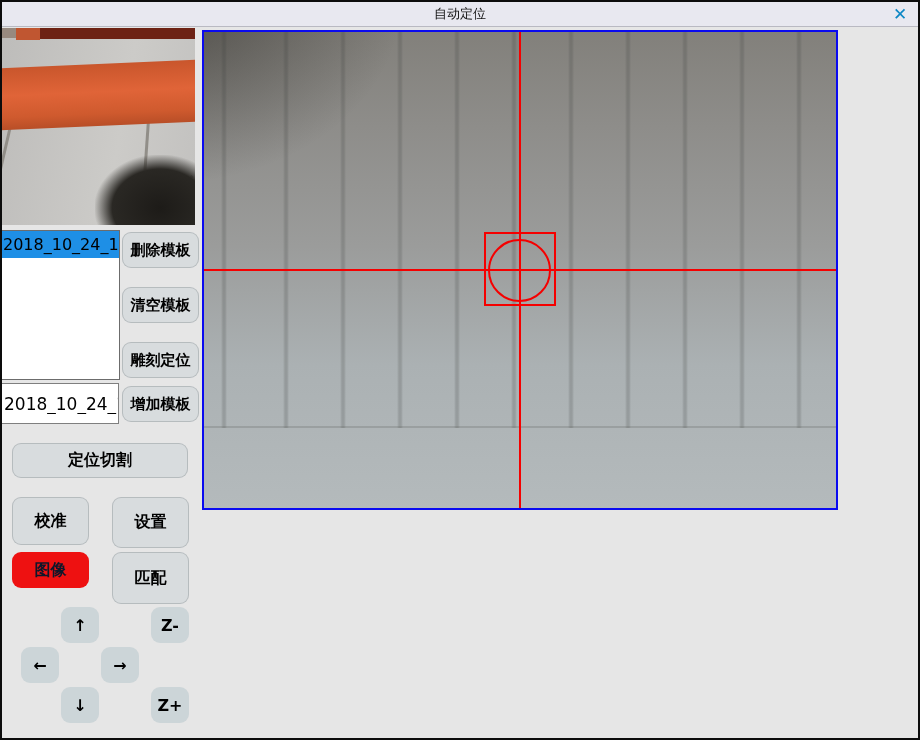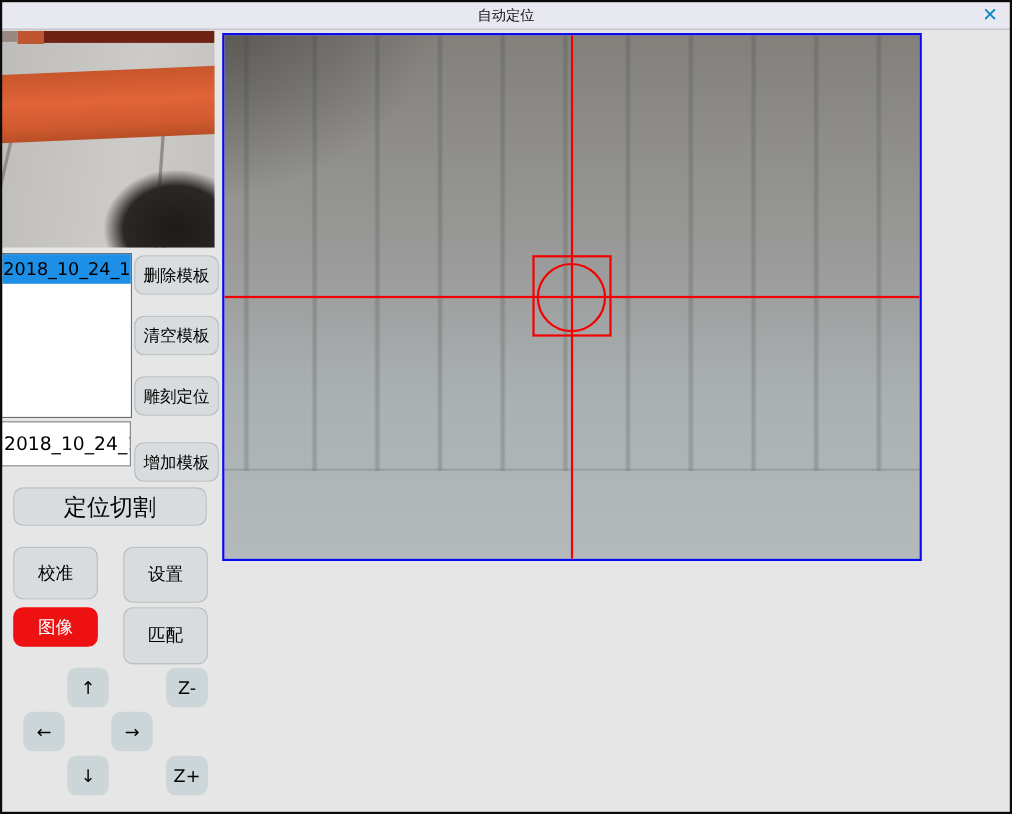--- a/index.html
+++ b/index.html
@@ -69,31 +69,32 @@
     border:1px solid #7f7f7f; background:#fff; font-size:17px; color:#000;
     padding:0 0 0 2px;
   }
 
   .btn {
     position:absolute; border:none; cursor:pointer;
     background:#d8dcde; border-radius:9px;
     display:flex; align-items:center; justify-content:center;
     font-size:15px; color:#000; padding:0;
     box-shadow:inset 0 0 0 1px rgba(120,130,133,0.35);
+    font-weight:bold;
   }
   .btn.tpl { left:122px; width:77px; height:36px; }
   .btn-delete { top:232px; } .btn-clear { top:287px; }
-  .btn-engrave { top:342px; } .btn-add { top:402px; }
-
-  .btn-poscut { left:12px; top:443px; width:176px; height:35px; font-size:21px; }
+  .btn-engrave { top:342px; } .btn-add { top:386px; }
+
+  .btn-poscut { left:12px; top:443px; width:176px; height:35px; font-size:16px; }
   .btn-calibrate { left:12px; top:497px; width:77px; height:48px; font-size:16px; }
   .btn-settings  { left:112px; top:497px; width:77px; height:51px; font-size:16px; }
   .btn-image {
     left:12px; top:552px; width:77px; height:36px; font-size:16px;
-    background:#ee1111; box-shadow:none; color:#ffffff;
+    background:#ee1111; box-shadow:none; color:#0f172a;
   }
   .btn-match { left:112px; top:552px; width:77px; height:52px; font-size:16px; }
 
   .btn.jog { background:#ccd5d8; box-shadow:none; width:38px; height:36px; font-size:16px; }
   .jog-up    { left:61px;  top:607px; }
   .jog-zminus{ left:151px; top:607px; }
   .jog-left  { left:21px;  top:647px; }
   .jog-right { left:101px; top:647px; }
   .jog-down  { left:61px;  top:687px; }
   .jog-zplus { left:151px; top:687px; }

